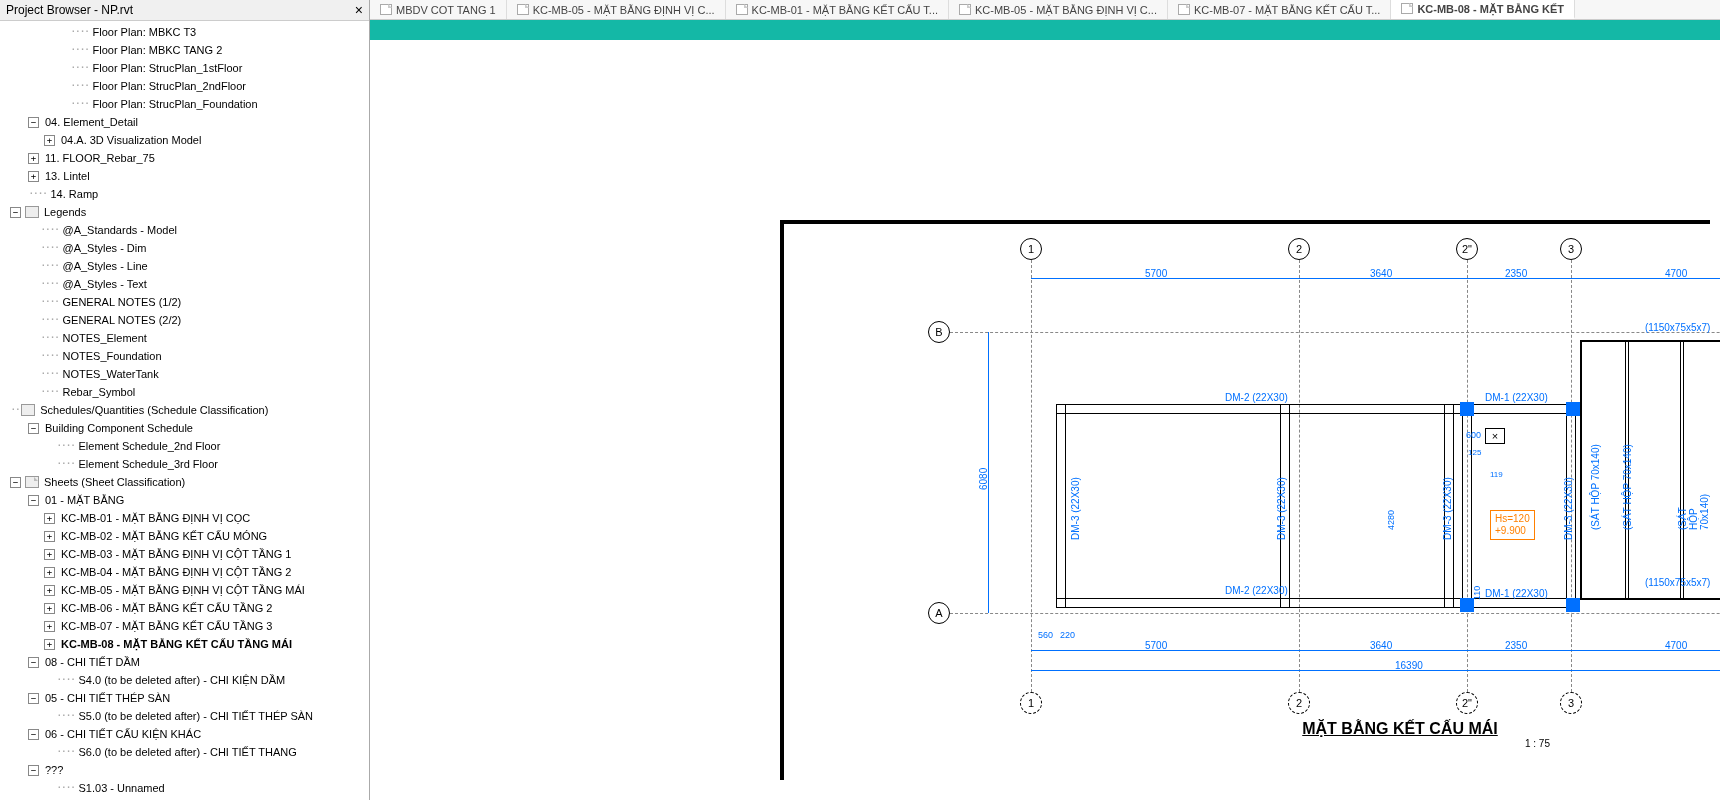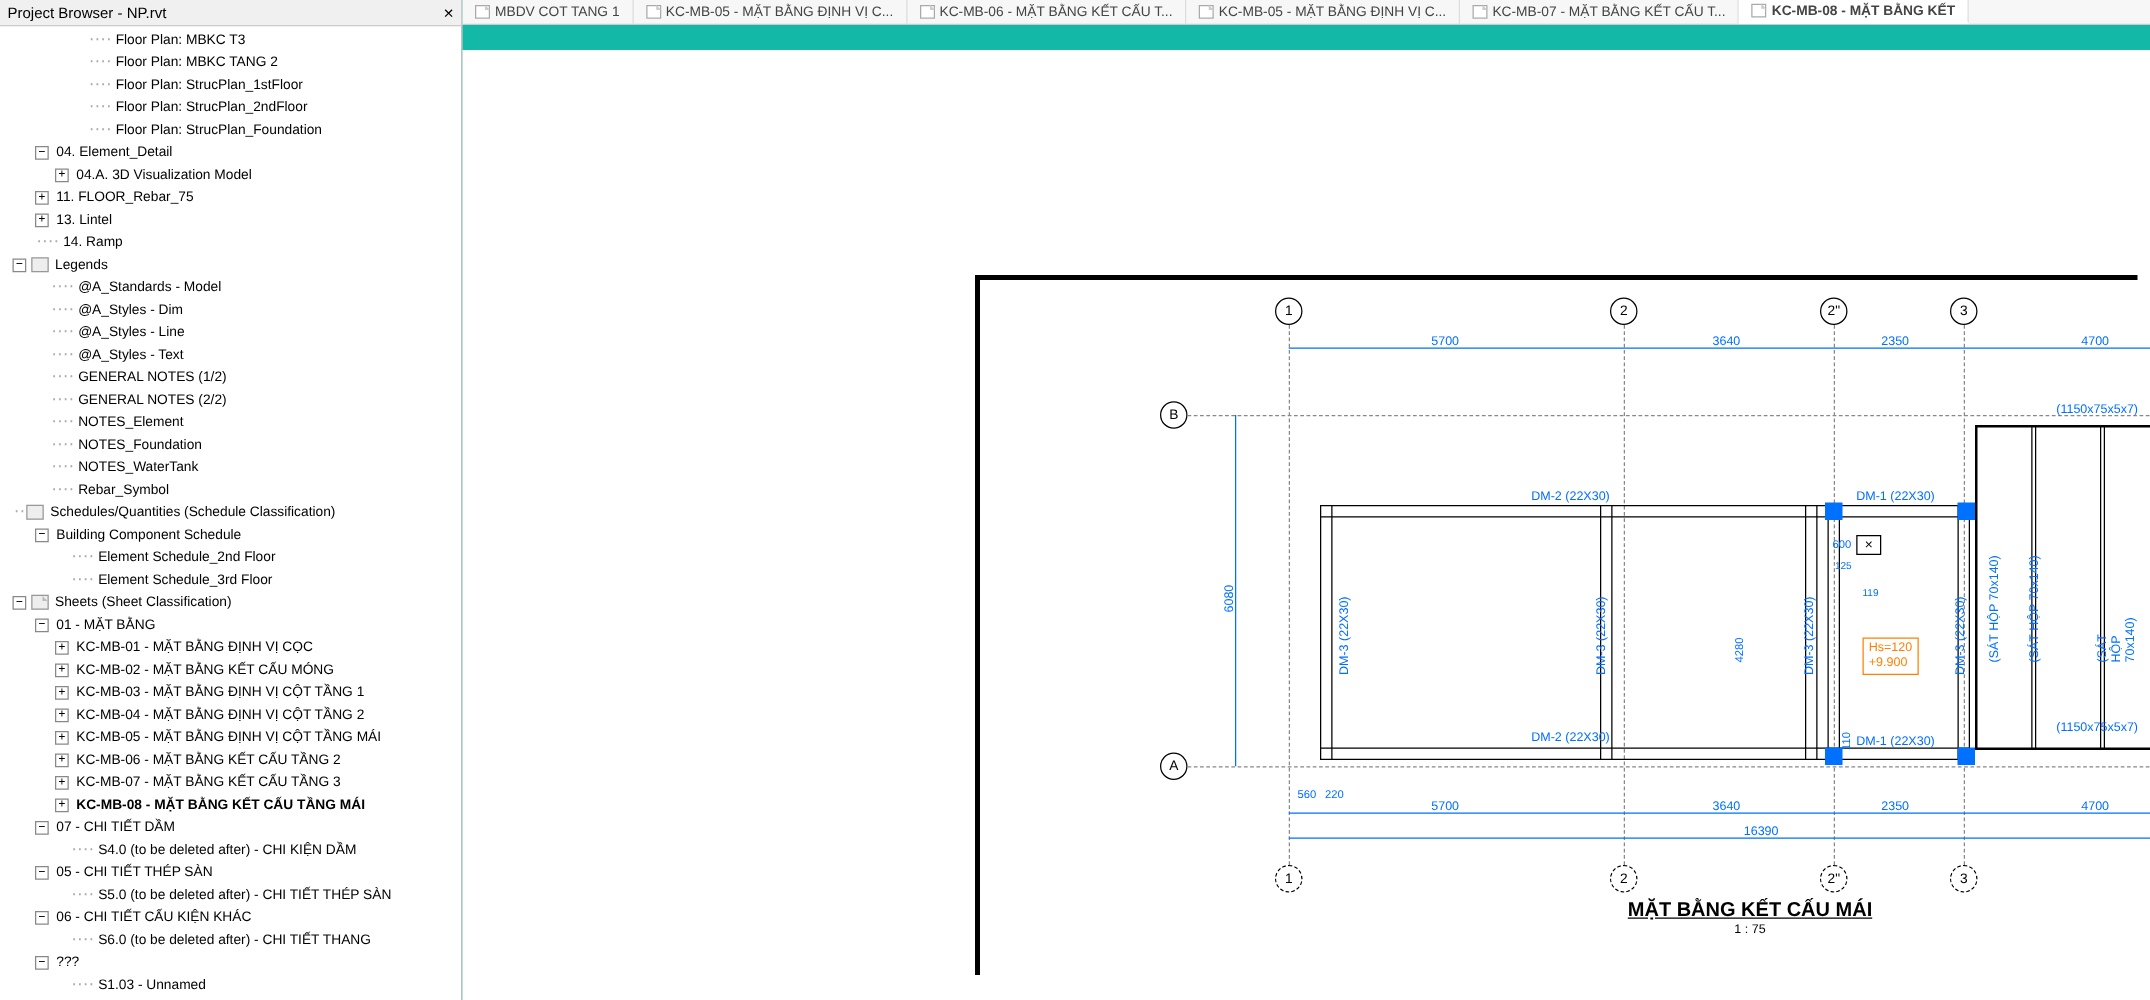--- a/index.html
+++ b/index.html
@@ -31,21 +31,21 @@
 .dwg-text { position:absolute; color:#0070ff; font-size:10px; font-family: Arial;}
 .dwg-text.vert { transform: rotate(-90deg); transform-origin: left top;}
 .dim-line { position:absolute; border-top:1px solid #0070ff;}
 .dim-line-v { position:absolute; border-left:1px solid #0070ff;}
 .beam-h { position:absolute; height:10px; border-top:1px solid #000; border-bottom:1px solid #000;}
 .beam-v { position:absolute; width:10px; border-left:1px solid #000; border-right:1px solid #000;}
 .roof-box { position:absolute; border:2px solid #000;}
 .col { position:absolute; width:14px; height:14px; background:#0070ff;}
 .title-block { position:absolute; text-align:center;}
 .title-main { font-weight:bold; font-size:16px; text-decoration: underline; font-family: "Arial Black", Arial;}
-.title-scale { font-size:10px;}
+.title-scale { font-size:10px;text-align:right;}
 .small-box { position:absolute; width:20px; height:16px; border:1px solid #000; display:flex; align-items:center; justify-content:center;}
 .orange-box { position:absolute; border:1px solid #ff8000; padding:2px 4px; color:#ff8000; font-size:10px; line-height:12px;}
 </style>
 </head>
 <body>
 
 <div class="container">
   <div class="panel-browser">
     <div class="panel-header">
       <span>Project Browser - NP.rvt</span>
@@ -226,21 +226,21 @@
           <span class="lbl">KC-MB-07 - MẶT BẰNG KẾT CẤU TẦNG 3</span>
         </div>
       <div class="tree-node">
           <span class="indent" style="width:44px"></span>
           <span class="exp">+</span>
           <span class="lbl bold">KC-MB-08 - MẶT BẰNG KẾT CẤU TẦNG MÁI</span>
         </div>
       <div class="tree-node">
           <span class="indent" style="width:28px"></span>
           <span class="exp">−</span>
-          <span class="lbl">07 - CHI TIẾT DẦM</span>
+          <span class="lbl">08 - CHI TIẾT DẦM</span>
         </div>
       <div class="tree-node">
           <span class="indent" style="width:56px"></span>
           <span class="dots">····</span>
           <span class="lbl">S4.0 (to be deleted after) - CHI KIỆN DẦM</span>
         </div>
       <div class="tree-node">
           <span class="indent" style="width:28px"></span>
           <span class="exp">−</span>
           <span class="lbl">05 - CHI TIẾT THÉP SÀN</span>
@@ -282,21 +282,21 @@
       <div class="tab">
           <span class="ticon-doc"></span>
           <span>MBDV COT TANG 1</span>
         </div>
       <div class="tab">
           <span class="ticon-doc"></span>
           <span>KC-MB-05 - MẶT BẰNG ĐỊNH VỊ C...</span>
         </div>
       <div class="tab">
           <span class="ticon-doc"></span>
-          <span>KC-MB-06 - MẶT BẰNG KẾT CẤU T...</span>
+          <span>KC-MB-01 - MẶT BẰNG KẾT CẤU T...</span>
         </div>
       <div class="tab">
           <span class="ticon-doc"></span>
           <span>KC-MB-05 - MẶT BẰNG ĐỊNH VỊ C...</span>
         </div>
       <div class="tab">
           <span class="ticon-doc"></span>
           <span>KC-MB-07 - MẶT BẰNG KẾT CẤU T...</span>
         </div>
       <div class="tab active">

